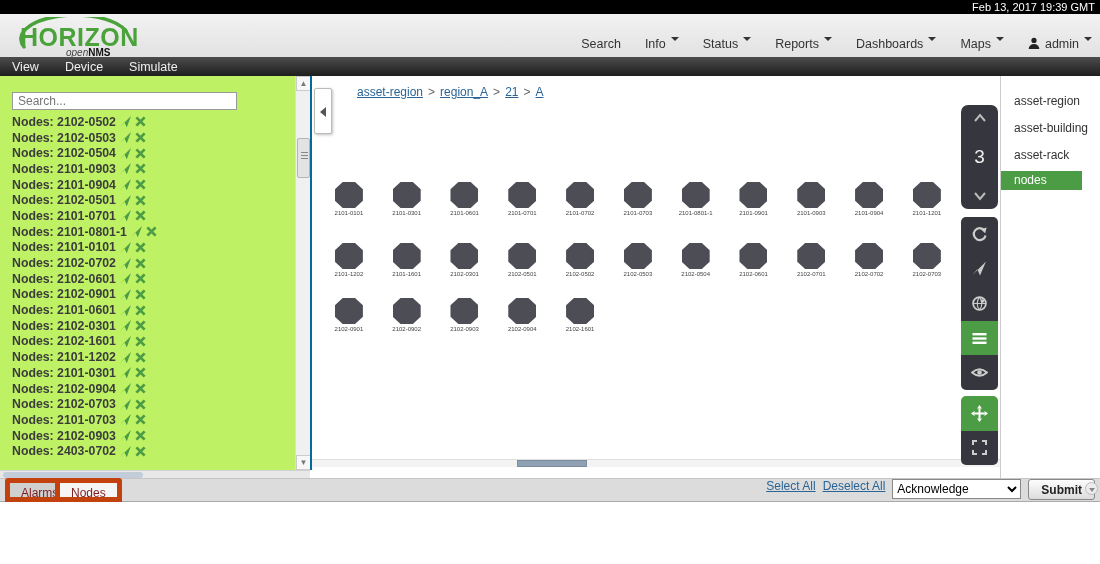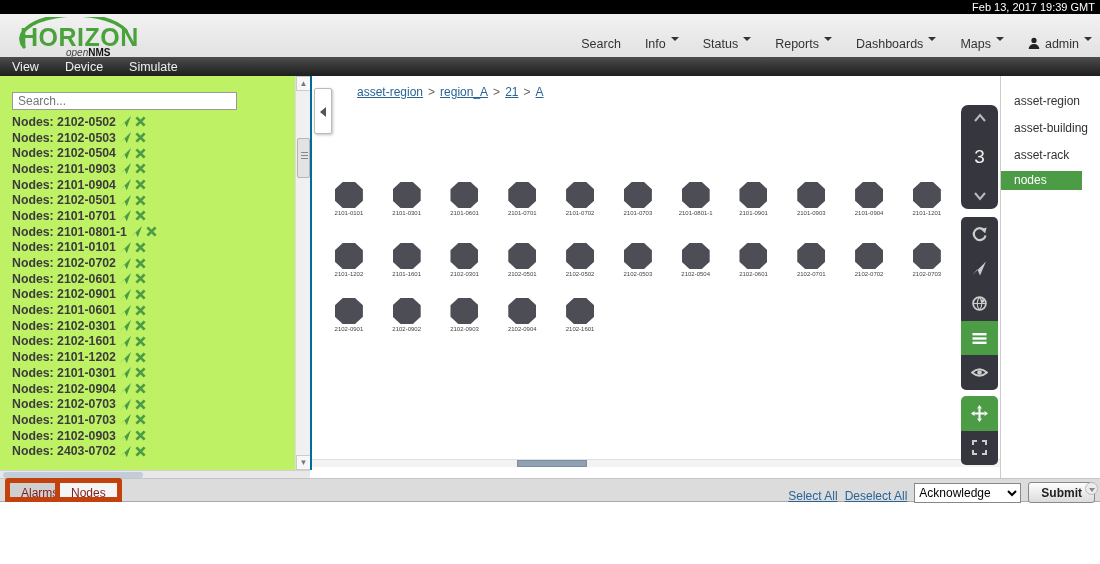--- a/index.html
+++ b/index.html
@@ -90,23 +90,23 @@
   .layer.active { background:var(--green,#4c9b45); color:#fff; margin-right:18px; padding-top:2px; padding-bottom:3px; }
 
   
   #bottom { position:absolute; left:0; top:478px; width:1100px; height:86px; background:#fff; }
   #tabbar { position:absolute; left:0; top:0; width:1100px; height:24px; background:#dcdcdc; border-top:1px solid #c5c5c5;
             border-bottom:1px solid #aaa; }
   .tab { position:absolute; bottom:-1px; height:24px; line-height:20px; padding:0 11px; font-size:12px; color:#7f1d1d;
          border:5px solid #c2410c; border-radius:3px 3px 0 0; background:#f5f5f5; cursor:pointer; }
   .tab.active { background:#cfcfcf; }
   #tab-slot-0 { left:5px; } #tab-slot-1 { left:55px; }
-  #tabbar-right { position:absolute; right:5px; top:0; height:24px; display:flex; align-items:flex-end; gap:7px; }
+  #tabbar-right { position:absolute; right:5px; top:0; height:24px; display:flex; align-items:flex-start; gap:7px; }
   #tabbar-right a { font-size:12px; color:#2a6496; text-decoration:underline; cursor:pointer; white-space:nowrap; }
-  #action-select { height:20px; font-size:12px; width:107px; border:1px solid #888; background:#fff; font-family:"Liberation Sans",sans-serif; }
+  #action-select { height:20px; font-size:12px; width:129px; border:1px solid #888; background:#fff; font-family:"Liberation Sans",sans-serif; }
   #submit-btn { height:21px; padding:0 12px; font-size:12px; font-weight:bold; color:#222; background:linear-gradient(#fdfdfd,#dcdcdc);
                 border:1px solid #888; border-radius:3px; cursor:pointer; font-family:"Liberation Sans",sans-serif; }
 
   #thead { position:absolute; left:0; top:25px; width:1100px; height:21px; display:flex;
            background:linear-gradient(#fafafa,#dedede); border-bottom:1px solid #bbb; }
   .th { height:21px; line-height:20px; font-size:12px; font-weight:bold; color:#222; padding-left:8px;
         border-right:1px solid #c5c5c5; position:relative; }
   .th0w { width:45px; } .th1w { width:72px; } .th2w { width:161px; } .th3w { width:107px; }
   .th4w { width:93px; } .th5w { width:132px; } .th6w { width:258px; } .th7w { flex:1; border-right:none; }
   .sort { position:absolute; right:10px; top:8px; width:0; height:0;

